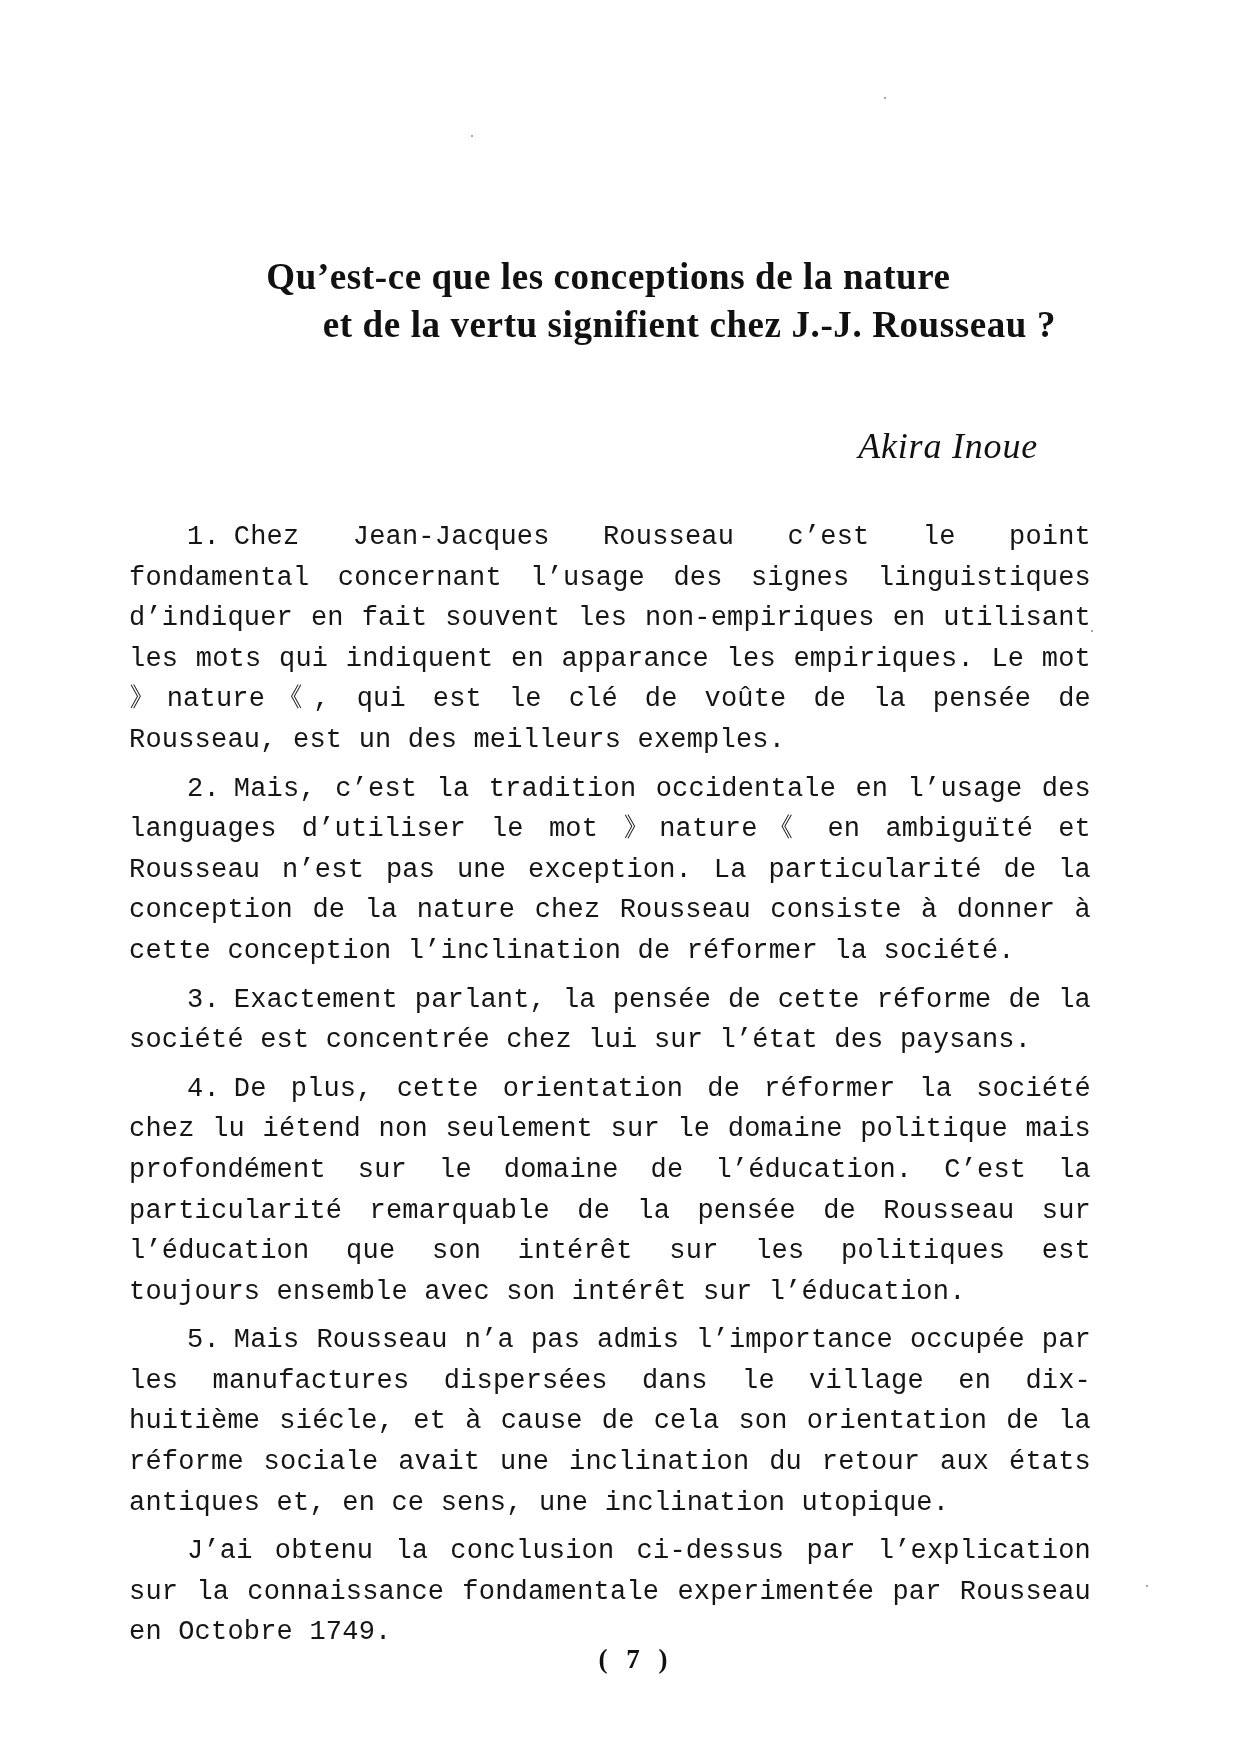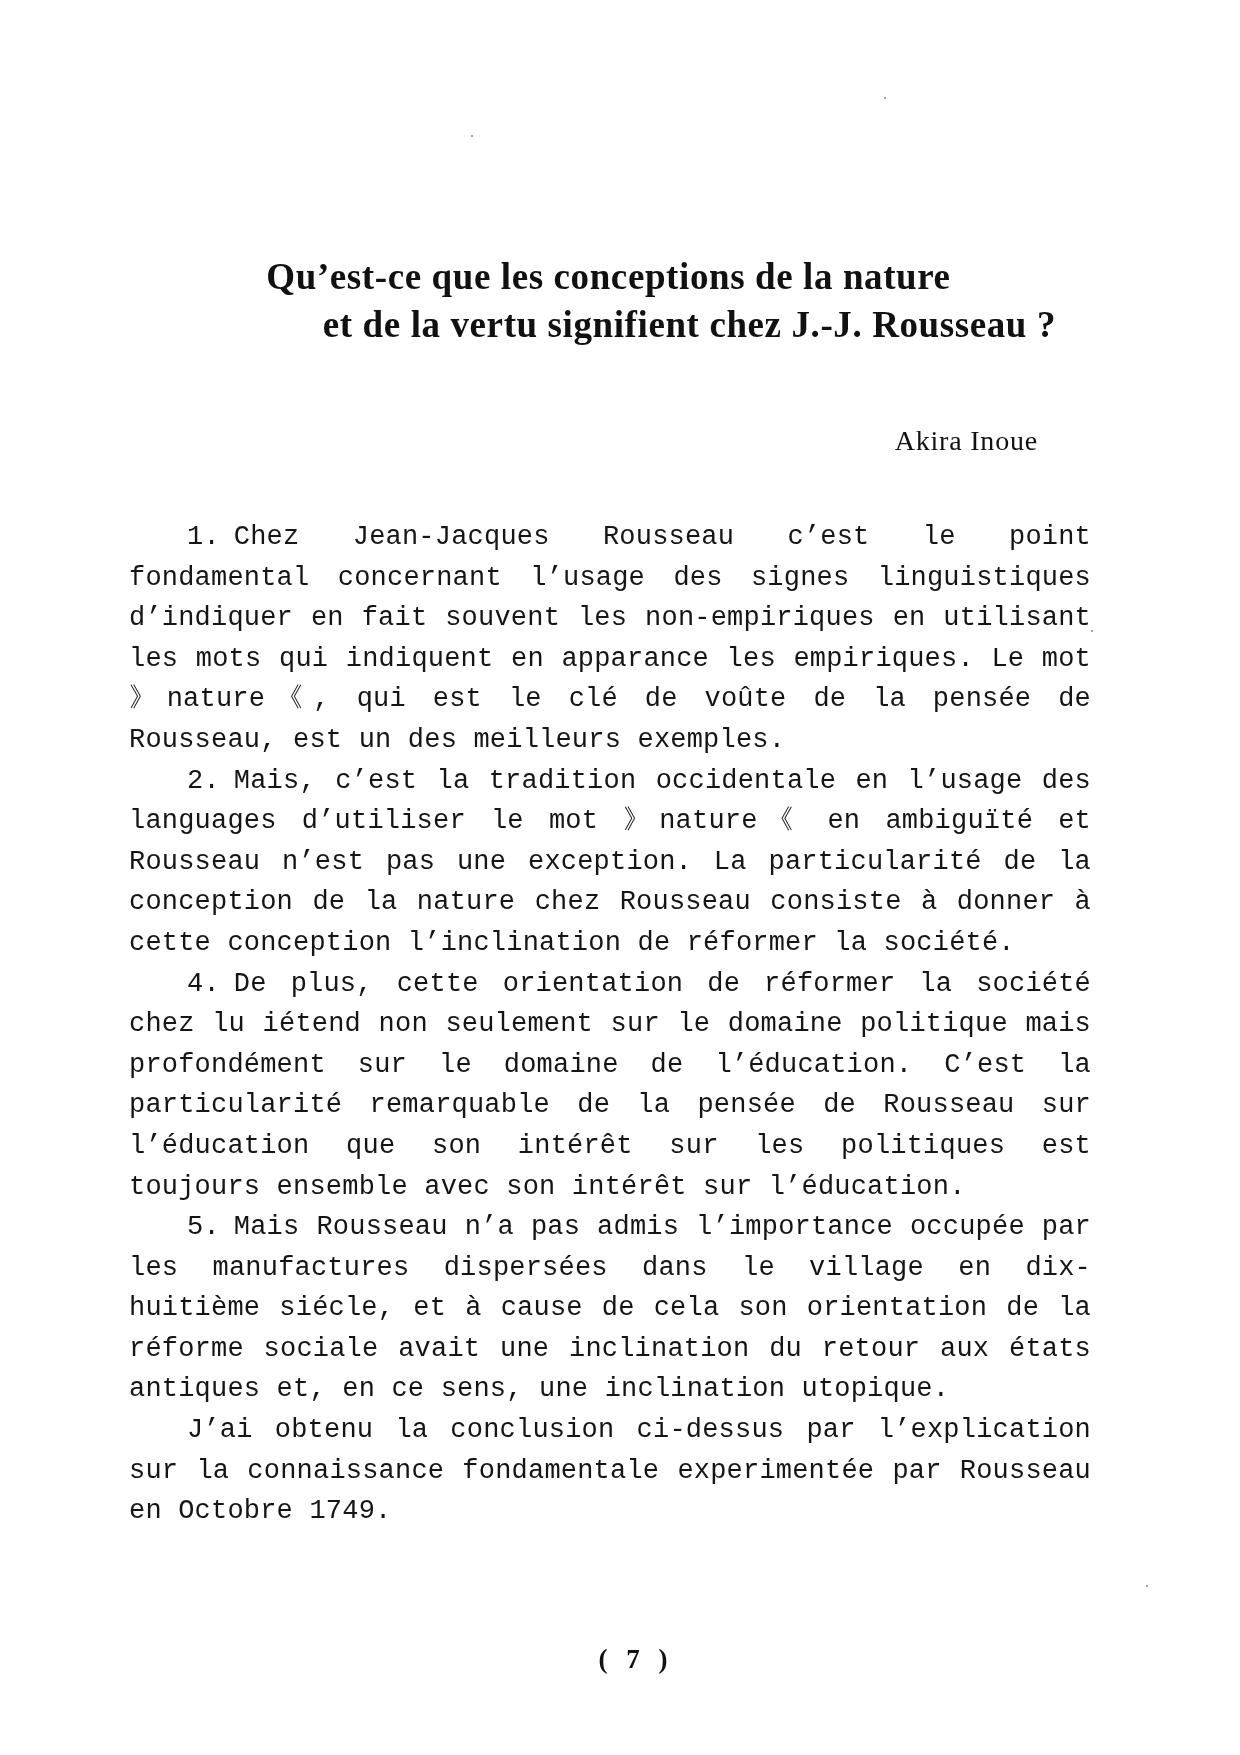--- a/index.html
+++ b/index.html
@@ -35,21 +35,22 @@
       color: #111;
     }
     .title .line { display: block; white-space: nowrap; }
     .title .line1 { margin-left: -5px; }
     .title .line2 { margin-left: 16px; text-align: right; }
     .author {
       position: absolute;
       right: 218px;
       top: 425px;
       font-family: "Liberation Serif", "DejaVu Serif", serif;
-      font-size: 28px;
+      font-style: italic;
+      font-size: 36px;
       letter-spacing: 0.8px;
       color: #111;
     }
     .body-text {
       position: absolute;
       left: 113px;
       top: 517px;
       width: 962px;
       font-family: Liberation Mono, monospace;
       font-size: 27px;
@@ -57,21 +58,21 @@
       color: #151515;
       letter-spacing: 0.2px;
     }
     .para {
       margin: 0;
       text-align: justify;
       text-align-last: left;
       text-indent: 58px;
       hyphens: manual;
     }
-    .para + .para { margin-top: 0; }
+    .para + .para { margin-top: 8px; }
     .para .num { margin-right: 14px; }
     .page-number {
       position: absolute;
       left: 0;
       width: 1240px;
       top: 1644px;
       text-align: center;
       font-family: "Liberation Serif", "DejaVu Serif", serif;
       font-weight: bold;
       font-size: 27px;
@@ -93,20 +94,21 @@
   <h1 class="title">
     <span class="line line1">Qu’est-ce que les conceptions de la nature</span>
     <span class="line line2">et de la vertu signifient chez J.-J. Rousseau ?</span>
   </h1>
 
   <div class="author">Akira Inoue</div>
 
   <div class="body-text">
     <p class="para"><span class="num">1.</span><span>Chez Jean-Jacques Rousseau c’est le point fondamental con­cernant l’usage des signes linguistiques d’indiquer en fait souvent les non-empiriques en utilisant les mots qui indiquent en apparance les empiriques.  Le mot 》nature《, qui est le clé de voûte de la pensée de Rousseau, est un des meilleurs exemples.</span></p>
     <p class="para"><span class="num">2.</span><span>Mais, c’est la tradition occidentale en l’usage des languages d’utiliser le mot 》nature《 en ambiguïté et Rousseau n’est pas une exception.  La particularité de la conception de la nature chez Rousseau consiste à donner à cette conception l’inclination de réformer la société.</span></p>
+    <p class="para"><span class="num">3.</span><span>Exactement parlant, la pensée de cette réforme de la société est concentrée chez lui sur l’état des paysans.</span></p>
     <p class="para"><span class="num">4.</span><span>De plus, cette orientation de réformer la société chez lu iétend non seulement sur le domaine politique mais profondément sur le domaine de l’éducation.  C’est la particularité remarquable de la pensée de Rousseau sur l’éducation que son intérêt sur les politiques est toujours ensemble avec son intérêt sur l’éducation.</span></p>
     <p class="para"><span class="num">5.</span><span>Mais Rousseau n’a pas admis l’importance occupée par les manufactures dispersées dans le village en dix-huitième siécle, et à cause de cela son orientation de la réforme sociale avait une in­clination du retour aux états antiques et, en ce sens, une inclination utopique.</span></p>
     <p class="para"><span>J’ai obtenu la conclusion ci-dessus par l’explication sur la con­naissance fondamentale experimentée par Rousseau en Octobre 1749.</span></p>
   </div>
 
   <div class="page-number">( 7 )</div>
 
   <span class="speck" style="left:868px;top:97px;"></span>
   <span class="speck" style="left:455px;top:135px;"></span>
   <span class="speck" style="left:1075px;top:630px;"></span>

